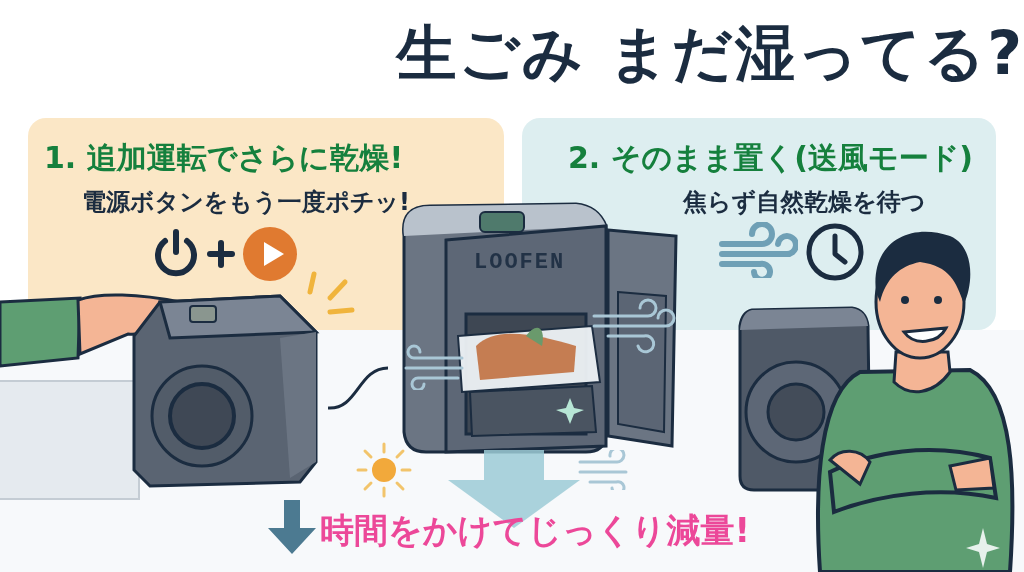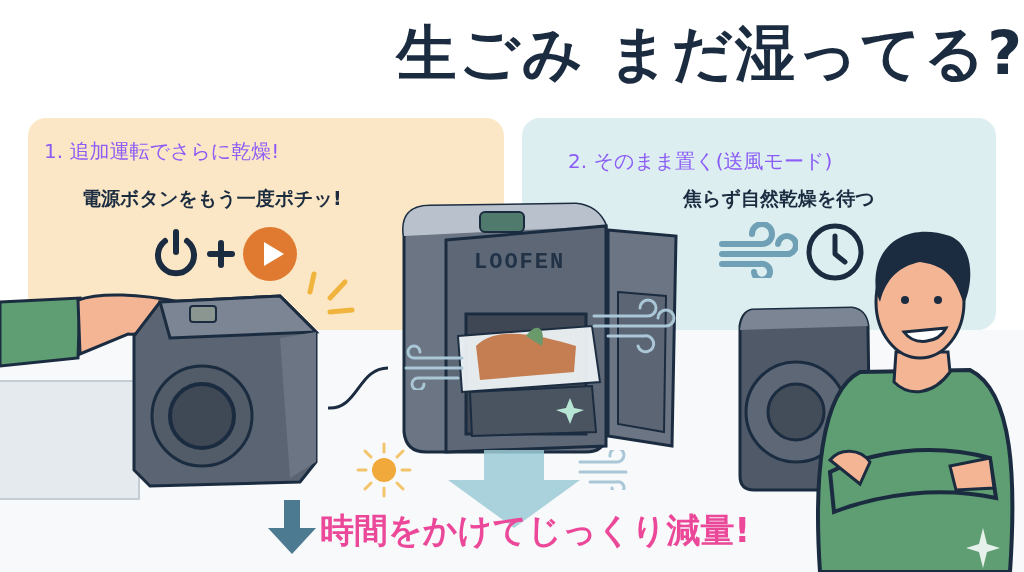--- a/index.html
+++ b/index.html
@@ -9,25 +9,25 @@
   .title {
     position: absolute; left: 0; top: 14px; width: 1024px; text-align: right;
     font-size: 60px; font-weight: 900; color: #1b2c40; letter-spacing: 2px;
     font-family: "DejaVu Sans", sans-serif;
   }
 
   .panel { position: absolute; border-radius: 18px; }
   .panel-1 { left: 28px; top: 118px; width: 476px; height: 215px; background: #fbe7c6; }
   .panel-2 { left: 522px; top: 118px; width: 474px; height: 212px; background: #ddeef0; }
 
-  .step-title { position: absolute; font-weight: 400; font-size: 20px; color: #8b5cf6; white-space: nowrap; }
-  .step-sub { position: absolute; font-weight: 700; font-size: 19px; color: #1b2c40; white-space: nowrap; }
+  .step-title { position: absolute; font-weight: 700; font-size: 30px; color: #15803d; white-space: nowrap; }
+  .step-sub { position: absolute; font-weight: 700; font-size: 24px; color: #1b2c40; white-space: nowrap; }
   .p1-title { left: 44px; top: 138px; }
   .p1-sub { left: 82px; top: 186px; }
-  .p2-title { left: 568px; top: 138px; margin-top: 10px; }
+  .p2-title { left: 568px; top: 138px; }
   .p2-sub { left: 683px; top: 186px; }
 
   .floor { position: absolute; left: 0; top: 330px; width: 1024px; height: 242px; background: #f7f9fb; }
   .counter { position: absolute; left: 0; top: 380px; width: 140px; height: 120px; background: #e5eaef; border: 2px solid #c4ccd4; border-left: none; }
 
   .icon { position: absolute; }
   svg { display: block; }
 
   .bottom-text {
     position: absolute; left: 320px; top: 508px; font-size: 34px; font-weight: 900;

